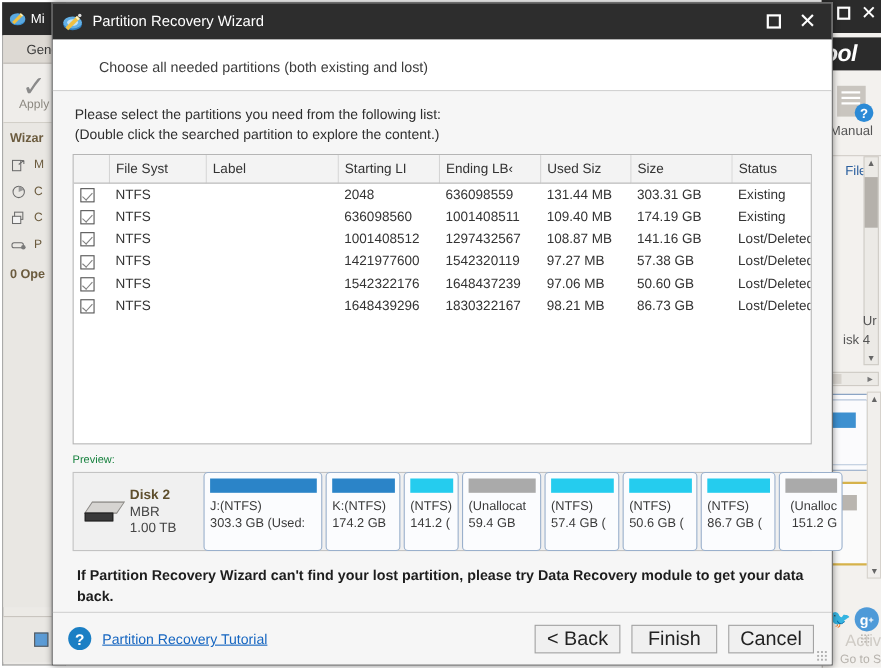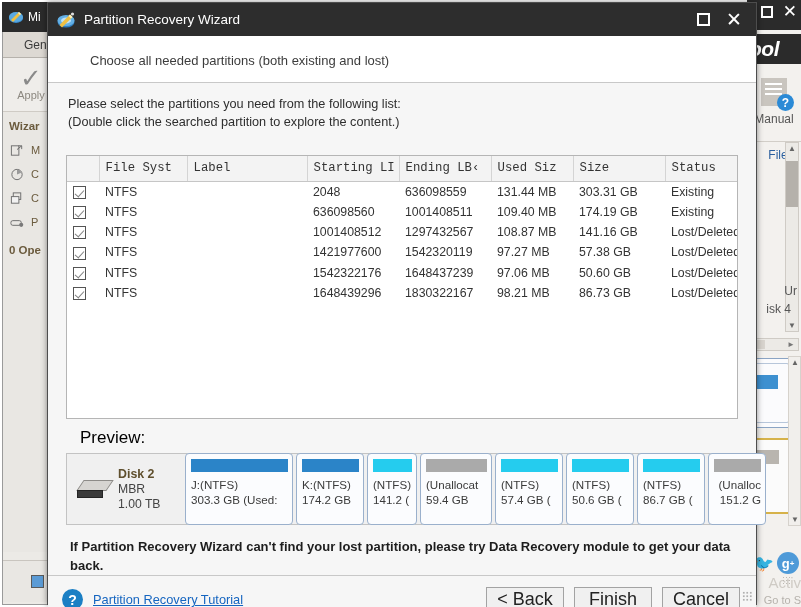--- a/index.html
+++ b/index.html
@@ -140,31 +140,31 @@
 
   .dlg-head {
     background: #ffffff; padding: 12px 0 14px 22px;
     border-bottom: 1px solid #c8c8c8; flex: none;
   }
   .dlg-head h1 { font-size: 13.5px; font-weight: bold; color: #333; }
   .dlg-head p { font-size: 13px; color: #3c3c3c; margin-top: 5px; padding-left: 20px; }
 
   .dlg-body { flex: 1; background: #f6f6f6; padding: 12px 18px 0 18px; position: relative; }
 
-  .intro { font-size: 12.7px; color: #2e2e2e; line-height: 18px; margin-bottom: 24px; padding-left: 2px;}
+  .intro { font-size: 12.7px; color: #2e2e2e; line-height: 18px; margin-bottom: 9px; padding-left: 2px;}
 
   .tablebox {
     background: #fff; border: 1px solid #b5b5b5; height: 264px;
     display: flex; flex-direction: column; overflow: hidden;
   }
   table.parts { width: 100%; border-collapse: collapse; table-layout: fixed; }
   table.parts th {
     background: #f3f3f3; border-bottom: 1px solid #c6c6c6; border-right: 1px solid #d4d4d4;
     font-weight: normal; font-size: 12.3px; color: #333; text-align: left;
-    padding: 5px 0 5px 6px; height: 25px; overflow: hidden; white-space: nowrap; font-family: Liberation Mono, monospace;
+    padding: 5px 0 5px 6px; height: 25px; overflow: hidden; white-space: nowrap;
   }
   table.parts th:last-child { border-right: none; }
   table.parts td {
     font-size: 12.3px; color: #333; padding: 3px 0 3px 6px; height: 20px;
     white-space: nowrap; overflow: hidden;
   }
   .col-chk { width: 32px; }
   .col-fs  { width: 88px; }
   .col-lab { width: 120px; }
   .col-st  { width: 92px; }
@@ -175,21 +175,21 @@
   .cbx {
     width: 13px; height: 13px; border: 1px solid #545454; background: #fff;
     display: inline-block; position: relative; vertical-align: middle;
   }
   .cbx::after {
     content: ""; position: absolute; left: 3px; top: 1px;
     width: 4px; height: 8px; border: solid #808080; border-width: 0 1.6px 1.6px 0;
     transform: rotate(42deg);
   }
 
-  .preview-lbl { font-size: 17px; color: #000000; margin: 9px 0 5px 14px; }
+  .preview-lbl { font-size: 10px; color: #15803d; margin: 9px 0 5px 0; }
   .previewbox {
     border: 1px solid #c3c3c3; background: #f0f0f0; height: 72px;
     display: flex; align-items: center; padding: 5px 6px; gap: 4px;
   }
   .disk-info { display: flex; align-items: center; gap: 7px; width: 108px; flex: none; padding-left: 4px;}
   .disk-glyph { width: 34px; height: 22px; position: relative; flex: none; }
   .disk-glyph .top { position:absolute; left:3px; top:2px; width:30px; height:11px; background:#d6d4d1;
       transform: skewX(-34deg); border: 1px solid #8d8b88;}
   .disk-glyph .front { position:absolute; left:0px; top:12px; width:26px; height:8px; background:#3a3a3a; border:1px solid #242424;}
   .disk-txt { line-height: 15px; }

